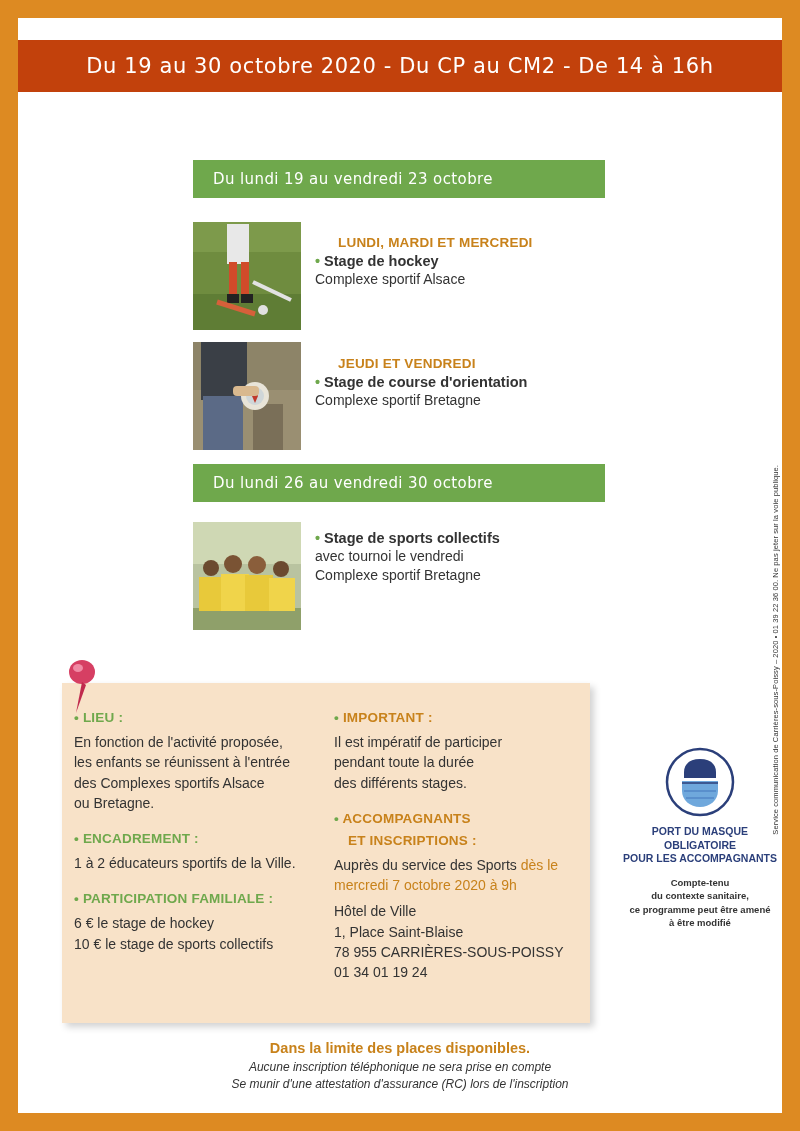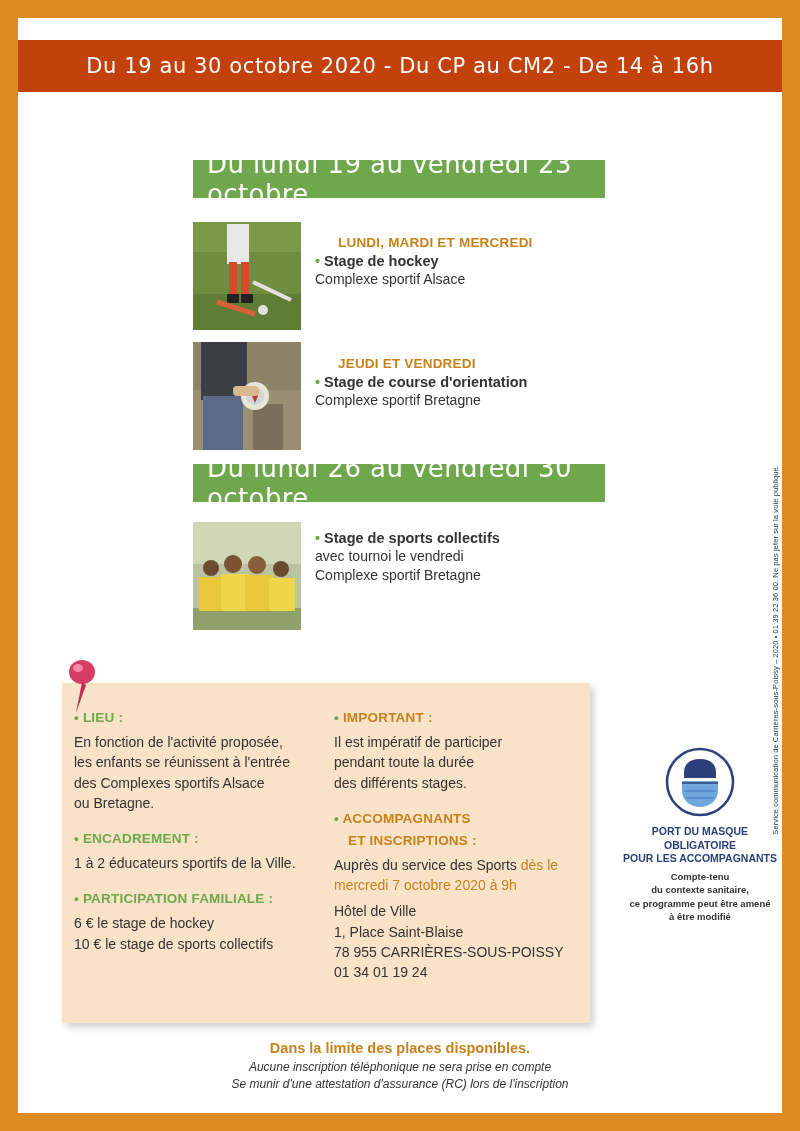--- a/index.html
+++ b/index.html
@@ -23,22 +23,22 @@
   .banner {
     position:absolute; left:18px; top:40px; width:764px; height:52px;
     background:#c2410c; color:#ffffff;
     display:flex; align-items:center; justify-content:center;
     font-size:21px; letter-spacing:0.6px;
     font-family:"DejaVu Sans", sans-serif;
   }
 
   .green-bar {
     position:absolute; background:#6fa84c; color:#ffffff;
-    font-size:26px; display:flex; align-items:center;
-    padding-left:14px; letter-spacing:0.4px;
+    font-size:15px; display:flex; align-items:center;
+    padding-left:20px; letter-spacing:0.4px;
     font-family:"DejaVu Sans", sans-serif;
   }
   #bar1 { left:193px; top:160px; width:412px; height:38px; }
   #bar2 { left:193px; top:464px; width:412px; height:38px; }
 
   .photo {
     position:absolute; width:108px; height:108px; overflow:hidden;
     background:#8a9a5b;
   }
   #photo1 { left:193px; top:222px; }
@@ -86,21 +86,21 @@
   .side-vertical {
     position:absolute; right:20px; top:465px;
     writing-mode:vertical-rl; transform:rotate(180deg);
     font-size:7.5px; color:#333333; letter-spacing:0.1px;
     white-space:nowrap;
   }
 
   
   .mask-block { position:absolute; left:620px; top:745px; width:160px; text-align:center; }
   .mask-title { color:#2b3f7a; font-weight:bold; font-size:10.5px; line-height:1.3; margin-top:6px; }
-  .mask-note { color:#333333; font-weight:bold; font-size:9.5px; line-height:1.4; margin-top:4px; }
+  .mask-note { color:#333333; font-weight:bold; font-size:9.5px; line-height:1.4; margin-top:10px; }
 
   .footer {
     position:absolute; left:18px; top:1040px; width:764px; text-align:center;
   }
   .footer .l1 { color:#c8821b; font-weight:bold; font-size:14.5px; margin-bottom:3px; }
   .footer .l2, .footer .l3 { color:#333333; font-style:italic; font-size:12px; line-height:1.4; }
 </style>
 </head>
 <body>
 

